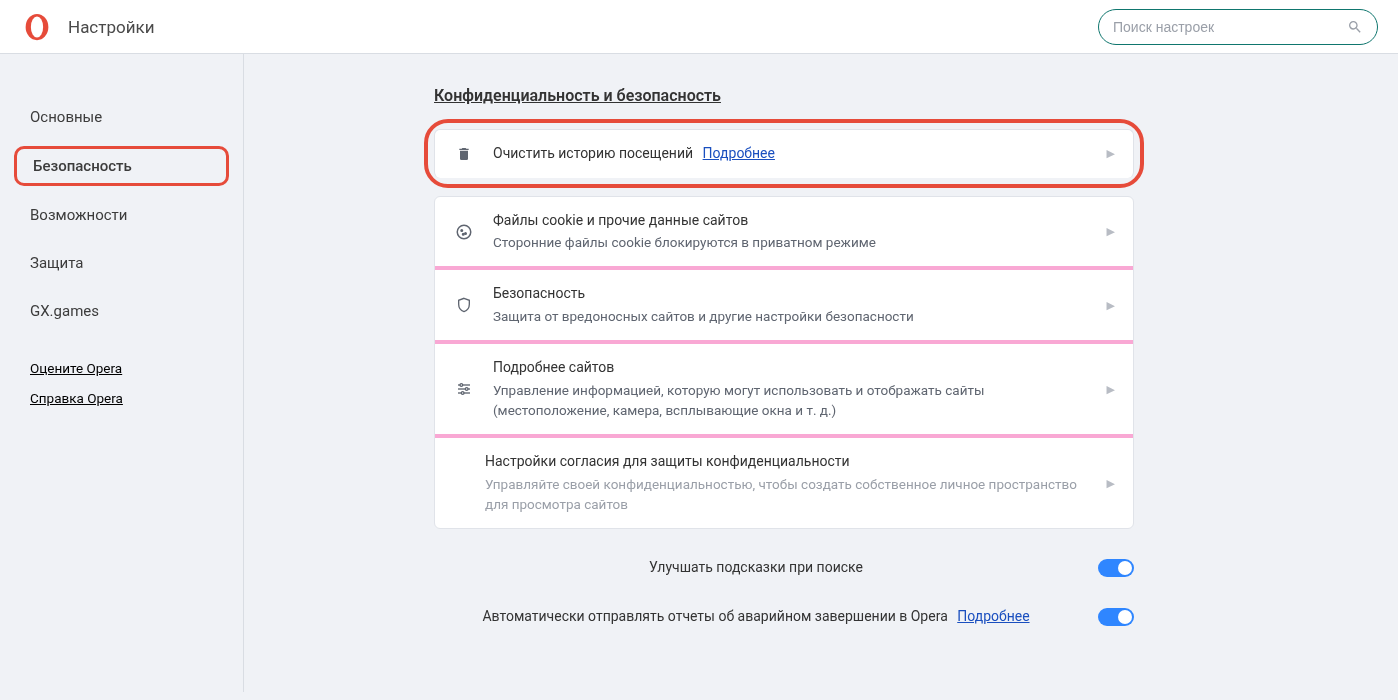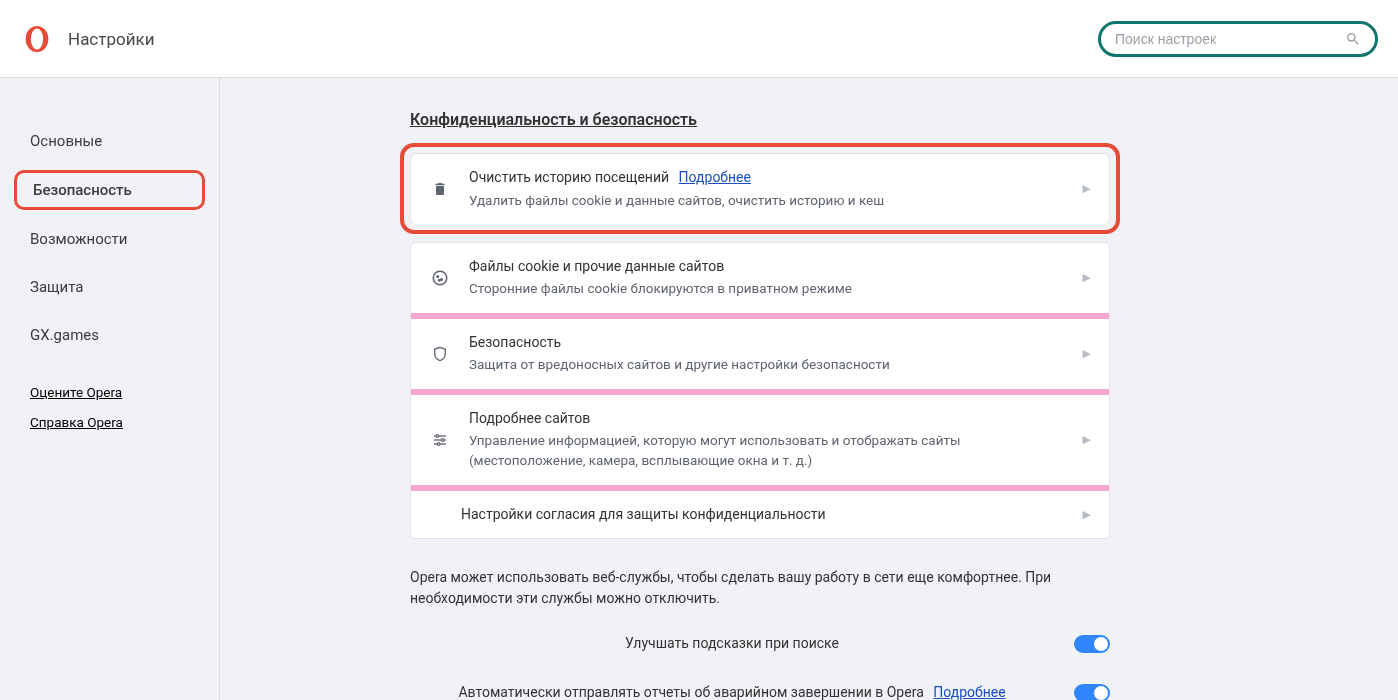--- a/index.html
+++ b/index.html
@@ -5,42 +5,42 @@
   * { box-sizing: border-box; margin: 0; padding: 0; }
   html, body {
     width: 1398px;
     height: 700px;
     font-family: "Segoe UI", -apple-system, Roboto, sans-serif;
     background: #f0f2f6;
     color: #333;
     overflow: hidden;
   }
   .header {
-    height: 78px;
+    height: 54px;
     background: #fff;
     border-bottom: 1px solid #d9dde3;
     display: flex;
     align-items: center;
     padding: 0 20px 0 22px;
   }
   .logo {
     width: 30px; height: 30px;
     display: flex; align-items: center; justify-content: center;
     margin-right: 16px;
   }
   .header-title {
     font-size: 17px;
     color: #4a4a4a;
   }
   .header-spacer { flex: 1; }
   .search-wrap {
     position: relative;
     width: 280px;
     height: 36px;
-    border: 3px solid #0f766e;
+    border: 1px solid #0f766e;
     border-radius: 18px;
     display: flex;
     align-items: center;
     padding: 0 14px;
     background: #fff;
   }
   .search-input {
     border: none;
     outline: none;
     font-size: 14px;
@@ -50,21 +50,21 @@
   }
   .search-input::placeholder { color: #9a9fa8; }
   .search-icon-svg { width: 16px; height: 16px; fill: #9a9fa8; }
 
   .body {
     display: flex;
     height: calc(700px - 62px);
   }
 
   .sidebar {
-    width: 220px;
+    width: 244px;
     border-right: 1px solid #d9dde3;
     padding-top: 44px;
   }
   .nav-item {
     padding: 10px 30px;
     font-size: 15px;
     color: #3c3c3c;
     cursor: pointer;
     margin-bottom: 10px;
     border-radius: 6px;
@@ -109,35 +109,35 @@
 
   .card {
     background: #fff;
     border: 1px solid #e0e3e9;
     border-radius: 6px;
     margin-bottom: 28px;
   }
 
   .highlight-wrap {
     border: 4px solid #e64b3a;
-    border-radius: 14px;
+    border-radius: 24px;
     padding: 6px;
     margin: 0 -10px 0 -10px;
   }
   .highlight-wrap .row {
     background: #fff;
     border: 1px solid #e0e3e9;
     border-radius: 6px;
   }
 
   .row {
     display: flex;
     align-items: center;
     padding: 14px 18px;
-    border-bottom: 6px solid #f9a8d4;
+    border-bottom: 4px solid #f9a8d4;
     cursor: pointer;
     position: relative;
   }
   .row:last-child { border-bottom: none; }
   .row.no-icon { padding-left: 50px; }
   .row-icon {
     width: 22px;
     display: flex;
     justify-content: center;
     margin-right: 18px;
@@ -249,21 +249,20 @@
           <span class="row-icon">
             <svg width="16" height="18" viewBox="0 0 24 24" fill="#5f6570">
                 <path d="M6 19a2 2 0 002 2h8a2 2 0 002-2V7H6v12zM19 4h-3.5l-1-1h-5l-1 1H5v2h14V4z"></path>
               </svg>
           </span>
           <div class="row-body">
             <div class="row-title">
               <span>Очистить историю посещений</span>
               <a class="inline-link">Подробнее</a>
             </div>
-            <div class="row-sub">Удалить файлы cookie и данные сайтов, очистить историю и кеш</div>
           </div>
           <span class="chevron">▶</span>
         </div>
       </div>
 
       <div class="card" style="margin-top:8px;">
         <div class="row">
           <span class="row-icon">
             <svg width="18" height="18" viewBox="0 0 24 24" fill="none" stroke="#5f6570" stroke-width="2">
                 <circle cx="12" cy="12" r="9"></circle>
@@ -306,26 +305,26 @@
           <div class="row-body">
             <div class="row-title">Подробнее сайтов</div>
             <div class="row-sub">Управление информацией, которую могут использовать и отображать сайты (местоположение, камера, всплывающие окна и т. д.)</div>
           </div>
           <span class="chevron">▶</span>
         </div>
 
         <div class="row no-icon">
           <div class="row-body">
             <div class="row-title">Настройки согласия для защиты конфиденциальности</div>
+            <div class="row-sub light">Управляйте своей конфиденциальностью, чтобы создать собственное личное пространство для просмотра сайтов</div>
           </div>
           <span class="chevron">▶</span>
         </div>
       </div>
 
-      <div class="note">Opera может использовать веб-службы, чтобы сделать вашу работу в сети еще комфортнее. При необходимости эти службы можно отключить.</div>
 
       <div class="toggle-row">
         <div class="toggle-label">
           <span>Улучшать подсказки при поиске</span>
         </div>
         <div class="toggle"></div>
       </div>
 
       <div class="toggle-row">
         <div class="toggle-label">

